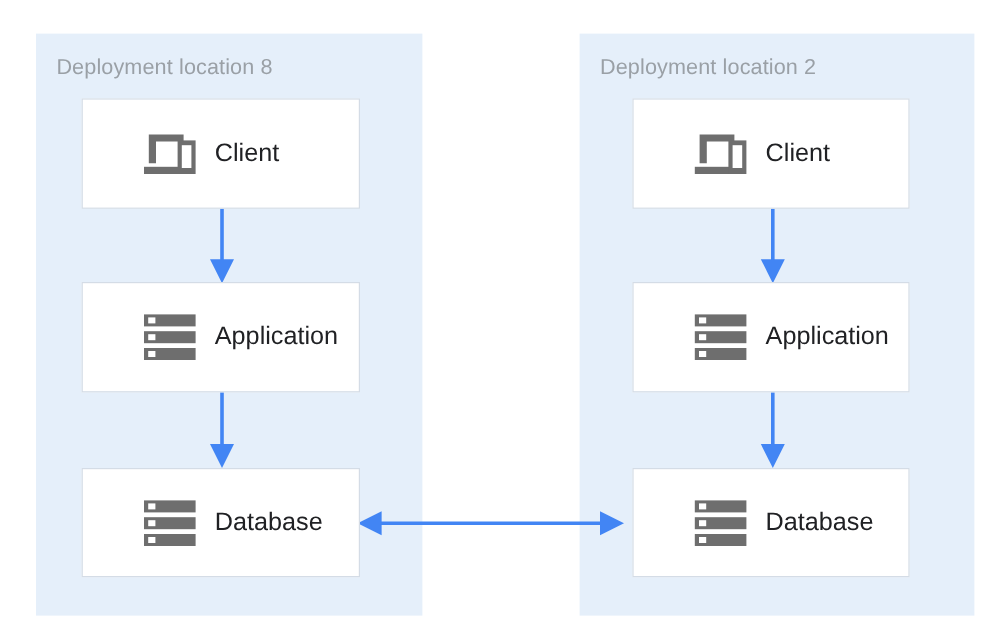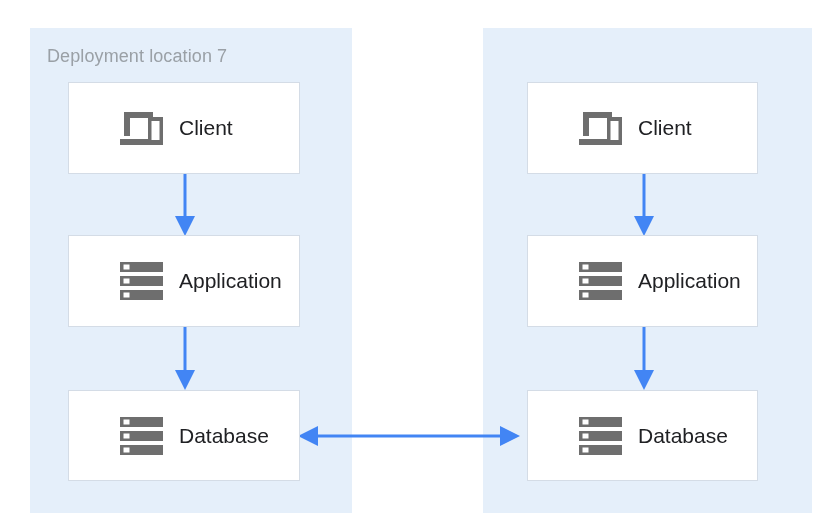--- a/index.html
+++ b/index.html
@@ -83,21 +83,21 @@
   #a2-c-a { left: 627px; top: 172px; width: 34px; height: 66px; }
   #a2-a-d { left: 627px; top: 325px; width: 34px; height: 67px; }
   #a-db-db { left: 296px; top: 420px; width: 226px; height: 32px; }
 </style>
 </head>
 <body>
 
 <div id="diagram">
 
   <div class="zone" id="zone-1"></div>
-  <div class="zone-title" id="zone-1-title">Deployment location 7</div>
+  <div class="zone-title" id="zone-1-title">Deployment location 8</div>
 
   <div class="node" id="n1-client">
     <span class="node-icon">
       <svg width="46" height="40" viewBox="0 0 46 40" aria-hidden="true">
 
         <path d="M5 4 H34 V10 H11 V28 H5 Z" fill="#6E6E6E"></path>
         <rect x="1" y="31" width="33" height="6" fill="#6E6E6E"></rect>
 
         <rect x="29" y="9" width="15" height="28" fill="#6E6E6E"></rect>
         <rect x="32.5" y="13" width="8" height="19" fill="#ffffff"></rect>
@@ -128,20 +128,21 @@
         <rect x="1" y="16" width="43" height="10" fill="#6E6E6E"></rect>
         <rect x="4.5" y="18.5" width="6" height="5" fill="#ffffff"></rect>
         <rect x="1" y="30" width="43" height="10" fill="#6E6E6E"></rect>
         <rect x="4.5" y="32.5" width="6" height="5" fill="#ffffff"></rect>
       </svg>
     </span>
     <span class="node-label">Database</span>
   </div>
 
   <div class="zone" id="zone-2"></div>
+  <div class="zone-title" id="zone-2-title">Deployment location 2</div>
 
   <div class="node" id="n2-client">
     <span class="node-icon">
       <svg width="46" height="40" viewBox="0 0 46 40" aria-hidden="true">
         <path d="M5 4 H34 V10 H11 V28 H5 Z" fill="#6E6E6E"></path>
         <rect x="1" y="31" width="33" height="6" fill="#6E6E6E"></rect>
         <rect x="29" y="9" width="15" height="28" fill="#6E6E6E"></rect>
         <rect x="32.5" y="13" width="8" height="19" fill="#ffffff"></rect>
       </svg>
     </span>

